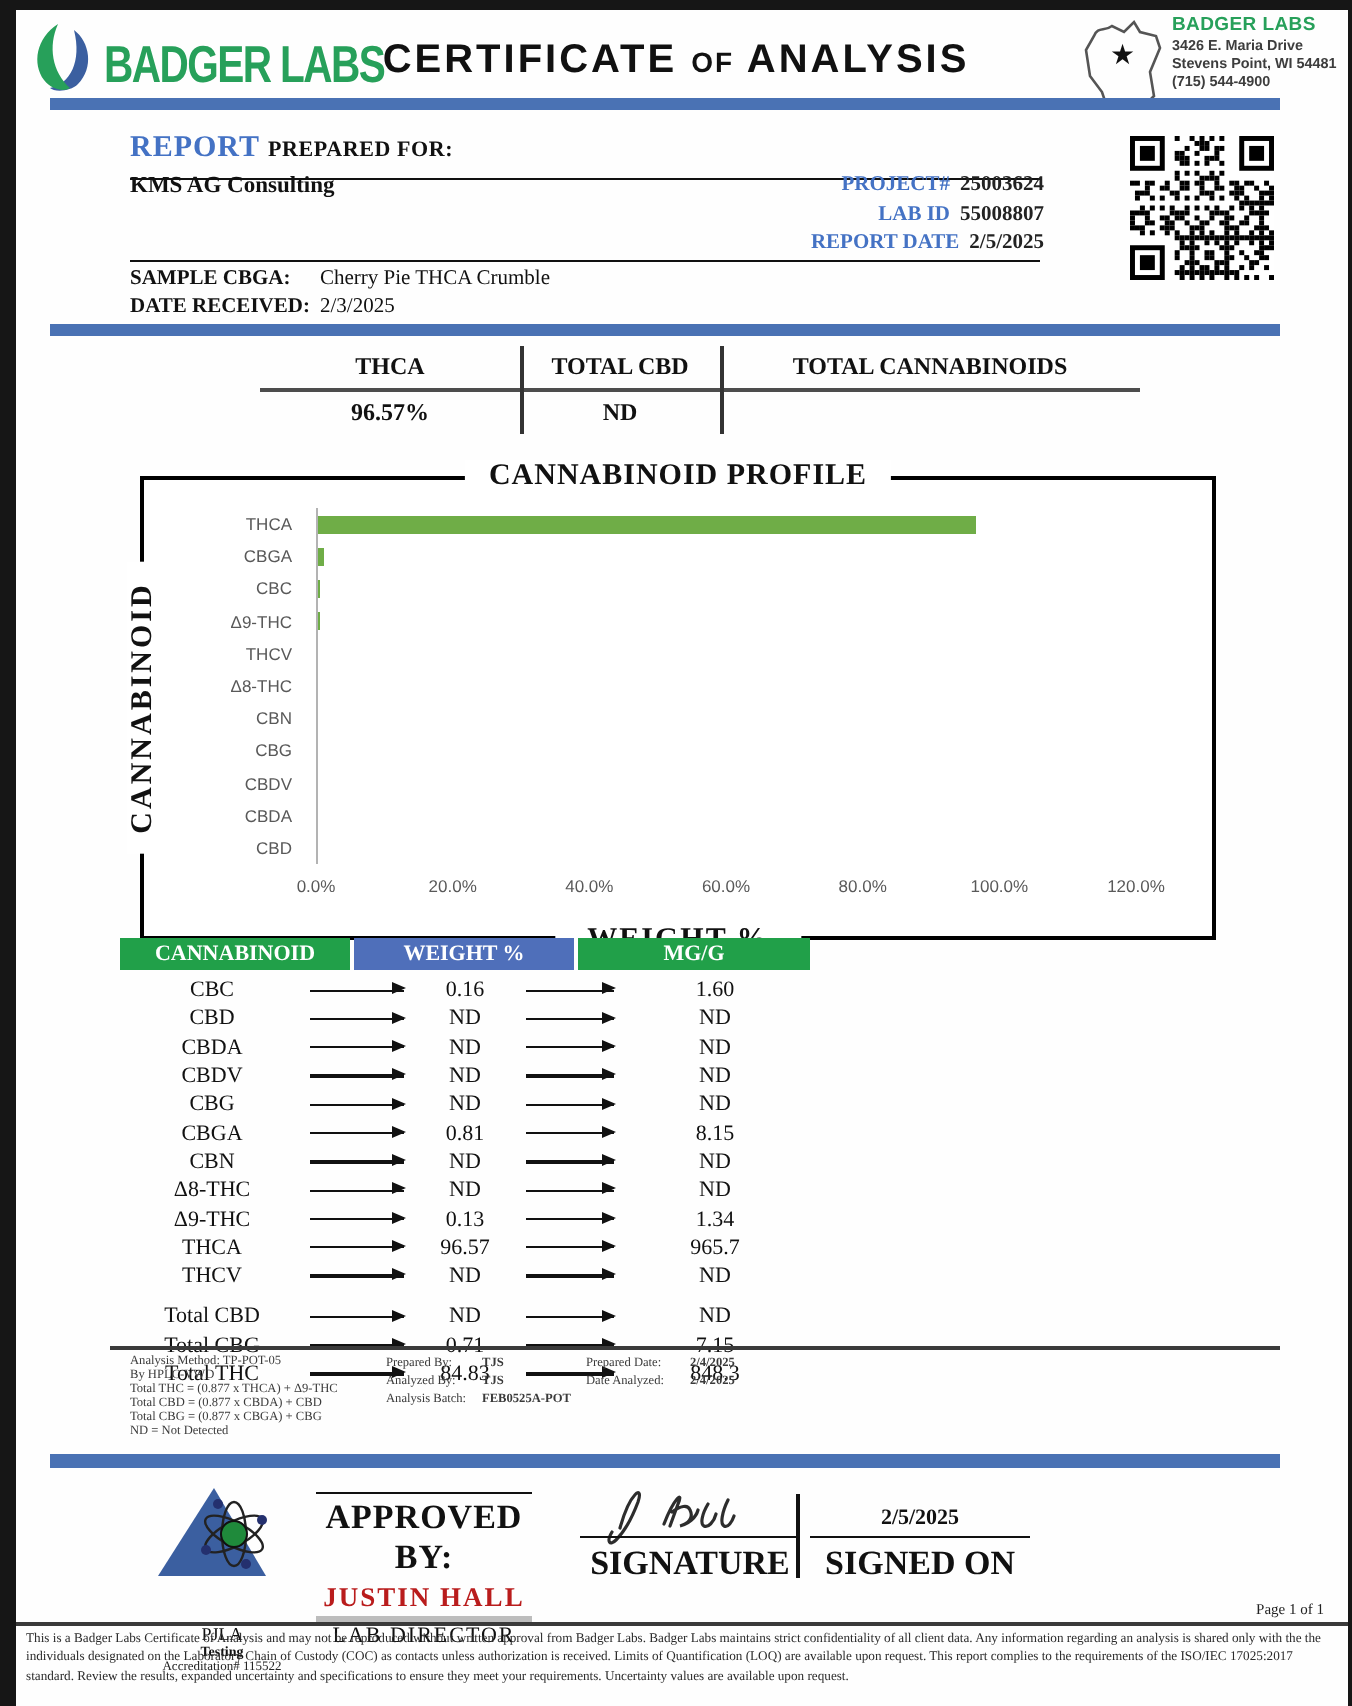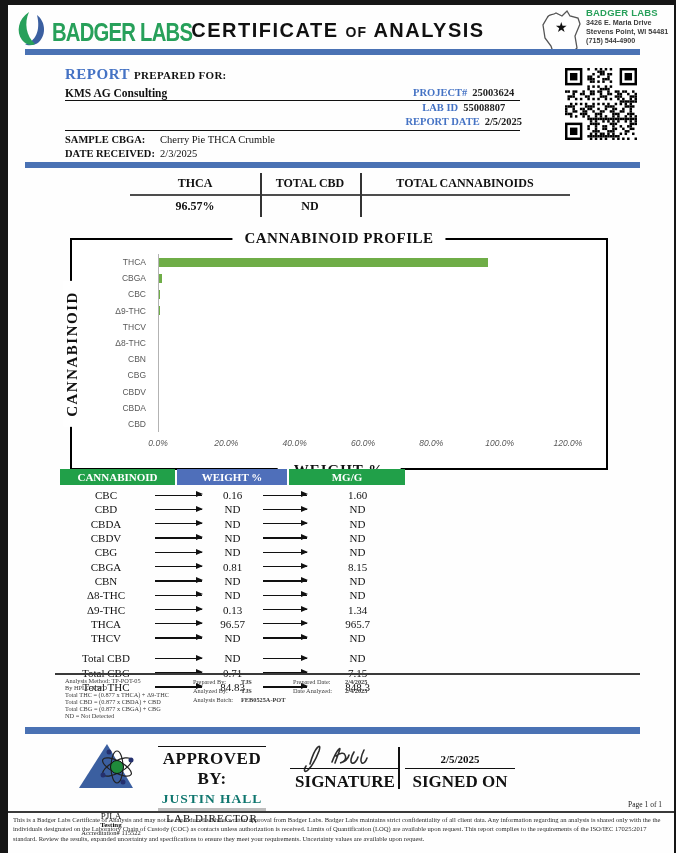--- a/index.html
+++ b/index.html
@@ -20,25 +20,25 @@
   .doc-title .of { font-size:14px; letter-spacing:1px; }
   .lab-box { position:absolute; left:532px; top:2px; width:132px; display:flex; }
   .lab-text { margin-left:2px; font-family:"Liberation Sans",sans-serif; }
   .lab-name { color:#27a05a; font-weight:bold; font-size:9.5px; letter-spacing:.2px; }
   .lab-line { font-size:7.2px; font-weight:bold; color:#3d3d3d; line-height:9px; }
   .bluebar { position:absolute; left:17px; width:615px; height:6px; background:#4a72b4; }
   #bar1 { top:44px; } #bar2 { top:157px; } #bar3 { top:722px; height:7px; }
 
   
   .report-head { position:absolute; left:57px; top:60px; width:455px;
-                 border-bottom:1.5px solid #111; padding-bottom:17px;font-family:Liberation Serif, serif; }
+                 border-bottom:1.5px solid #111; padding-bottom:6px;font-family:Liberation Serif, serif; }
   .report-word { color:#4472c4; font-weight:bold; font-size:15px; letter-spacing:.5px; }
   .report-suffix { color:#111; font-weight:bold; font-size:11px; letter-spacing:.3px; }
   .client { position:absolute; left:57px; top:82px; font-weight:bold; font-size:11.5px; color:#111; }
-  .report-fields { position:absolute; right:152px; top:82px; text-align:center; }
+  .report-fields { position:absolute; right:152px; top:82px; text-align:right; }
   .rf-row { margin-bottom:3.5px; font-size:10.5px; }
   .rf-label { color:#4472c4; font-weight:bold; margin-right:5px; }
   .rf-value { color:#222; font-weight:bold; }
   .qr { position:absolute; left:557px; top:63px; width:72px; height:72px; background:#fff; }
   .sample-rule { position:absolute; left:57px; top:125px; width:455px; border-top:1.2px solid #111; }
   .sample-row { position:absolute; left:57px; font-size:10.5px; color:#111; }
   .sample-row b { font-weight:bold; }
   .sample-val { position:absolute; left:95px; white-space:nowrap; font-weight:normal; }
 
   
@@ -65,21 +65,21 @@
           display:flex; flex-direction:column; }
   .cat-label { flex:1; display:flex; align-items:center; justify-content:flex-end;
                padding-right:6px; font-family:"Liberation Sans",sans-serif;
                font-size:8.5px; color:#595959; }
   .plot { position:absolute; left:86px; top:14px; width:410px; height:178px;
           border-left:1px solid #b3b3b3; display:flex; flex-direction:column; }
   .bar-row { flex:1; display:flex; align-items:center; }
   .bar { height:9px; }
   .xticks { position:absolute; left:86px; top:198px; width:410px; height:12px; }
   .xtick { position:absolute; transform:translateX(-50%);
-           font-family:"Liberation Sans",sans-serif; font-size:8.5px; color:#595959;font-style:italic; }
+           font-family:"Liberation Sans",sans-serif; font-size:8.5px; color:#595959; }
 
   
   .rt { position:absolute; left:52px; top:464px; width:345px; }
   .rt-header { display:grid; grid-template-columns:115px 110px 116px; gap:2px; }
   .rt-h { color:#fff; font-weight:bold; font-size:11px; text-align:center; padding:2px 0; }
   .rt-h.green { background:#21a049; } .rt-h.blue { background:#4f6fba; }
   .rt-body { margin-top:3px; }
   .rt-row { display:grid; grid-template-columns:92px 53px 55px 50px 95px;
             align-items:center; height:14.3px; font-size:11px; color:#111; }
   .rt-row.total-gap { margin-top:6px; }
@@ -101,21 +101,21 @@
   .fn-l2 { width:52px; } .fn-v2 { font-weight:bold; }
 
   
   .pjla { position:absolute; left:60px; top:735px; width:86px; text-align:center; }
   .pjla-name { font-weight:normal; font-size:9px; color:#111; margin-top:17px; }
   .pjla-line2 { font-weight:bold; font-size:7px; color:#111; }
   .pjla-line3 { font-size:6.5px; color:#222; }
   .approved { position:absolute; left:150px; top:741px; width:108px; text-align:center; }
   .approved-rule { border-top:1.5px solid #111; margin-bottom:2px; }
   .approved-label { font-weight:bold; font-size:17px; letter-spacing:.5px; color:#111; }
-  .approver { color:#0f766e; font-weight:bold; font-size:13.5px; letter-spacing:1px;
+  .approver { color:#b91c1c; font-weight:bold; font-size:13.5px; letter-spacing:1px;
               margin-top:2px; padding-bottom:1px; border-bottom:3px solid #bdbdbd; }
   .approver-title { font-size:11px; letter-spacing:1px; color:#111; margin-top:1px; }
   .sig-img { position:absolute; left:290px; top:733px; }
   .sig-rule { position:absolute; top:763px; border-top:1.5px solid #111; }
   #sigrule1 { left:282px; width:110px; }
   #sigrule2 { left:397px; width:110px; }
   .sig-label { position:absolute; top:767px; width:110px; text-align:center;
                font-weight:bold; font-size:17px; color:#111; }
   #siglab1 { left:282px; } #siglab2 { left:397px; }
   .signed-date { position:absolute; left:397px; top:748px; width:110px; text-align:center;

